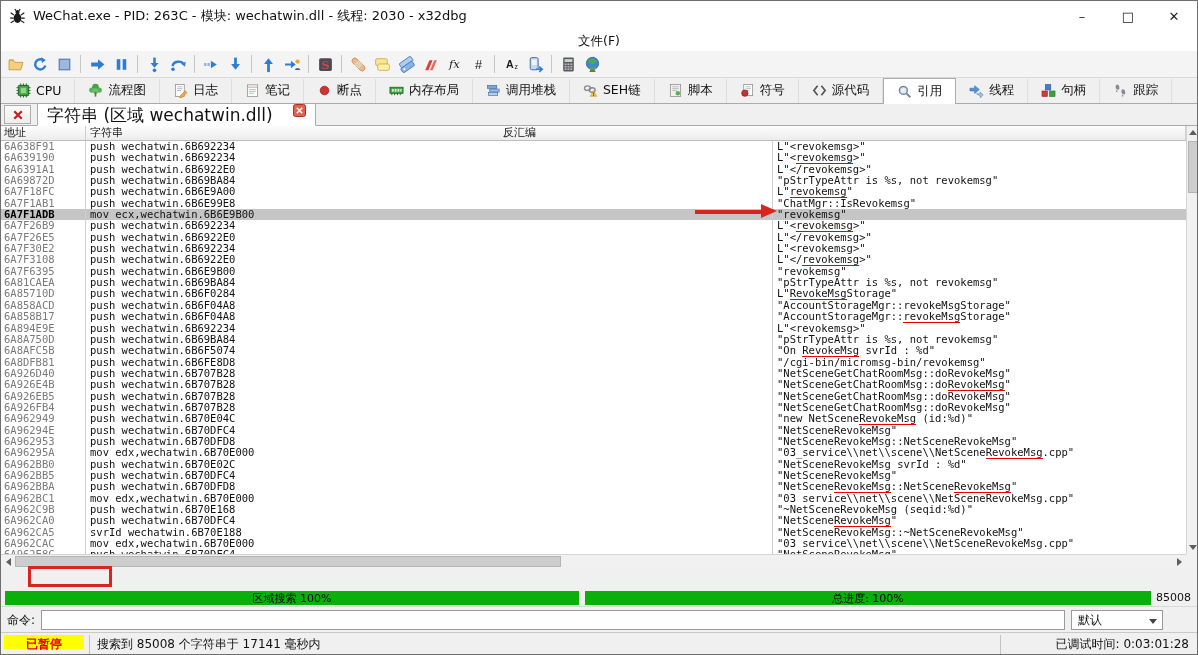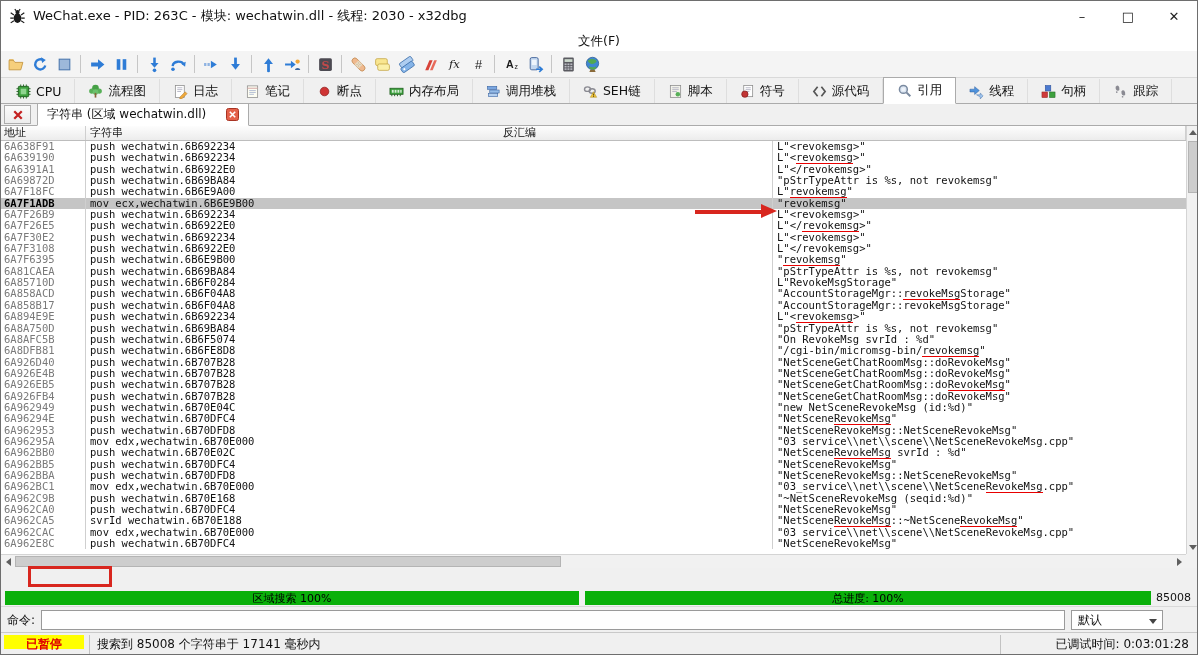--- a/index.html
+++ b/index.html
@@ -21,30 +21,30 @@
   .builddate{margin-left:14px;color:#9a9a9a;font-family:"DejaVu Sans Mono",monospace;font-size:12px;}
 
   
   .toolbar{top:50px;height:27px;background:#f4f4f4;border-bottom:1px solid #d9d9d9;display:flex;align-items:center;padding-left:3px;}
   .tbtn{width:24px;height:23px;border:none;background:transparent;padding:1px;display:flex;align-items:center;justify-content:center;}
   .tbtn .icon{width:17px;height:17px;display:inline-block;}
   .icon svg{width:100%;height:100%;display:block;}
   .tsep{width:1px;height:18px;background:#c6c6c6;margin:0 4px;display:inline-block;}
 
   
-  .tabbar{top:77px;height:26px;background:#f0f0f0;border-bottom:1px solid #ababab;display:flex;align-items:flex-end;padding-left:2px;}
+  .tabbar{top:77px;height:26px;background:#f0f0f0;border-bottom:1px solid #ababab;display:flex;align-items:center;padding-left:2px;}
   .tab{height:24px;display:flex;align-items:center;gap:5px;padding:0 13px;font-size:12.5px;border-right:1px solid #dedede;white-space:nowrap;}
   .tab .icon{width:15px;height:15px;}
   .tab.active{background:#fff;border:1px solid #ababab;border-bottom:1px solid #fff;margin-bottom:-1px;height:25px;}
 
   
   .subtabbar{top:103px;height:22px;background:#f0f0f0;border-bottom:1px solid #ababab;display:flex;align-items:flex-end;padding-left:3px;}
   .closeall{width:27px;height:19px;margin:0 6px 1px 0;border:1px solid #adadad;background:linear-gradient(#fbfbfb,#ededed);display:flex;align-items:center;justify-content:center;padding:0;}
   .closeall .icon{width:12px;height:12px;}
-  .subtab{height:21px;background:#fff;border:1px solid #ababab;border-bottom:1px solid #fff;margin-bottom:-1px;display:flex;align-items:center;gap:20px;padding:0 9px;font-size:12px;white-space:nowrap;}
+  .subtab{height:21px;background:#fff;border:1px solid #ababab;border-bottom:1px solid #fff;margin-bottom:-1px;display:flex;gap:20px;padding:0 9px;font-size:17px;white-space:nowrap;}
   .stclose{width:13px;height:13px;display:inline-block;}
 
   
   .table{position:absolute;top:125px;left:0;width:1185px;height:428px;background:#fff;overflow:hidden;}
   .thead{display:flex;height:14px;line-height:14px;background:linear-gradient(#fdfdfd,#ececec);border-bottom:1px solid #bdbdbd;font-size:11px;}
   .thead .c{overflow:hidden;white-space:nowrap;}
   .c.addr{width:85px;flex:none;padding-left:3px;border-right:1px solid #cfcfcf;box-sizing:border-box;}
   .c.dis{width:687px;flex:none;padding-left:4px;border-right:1px solid #cfcfcf;box-sizing:border-box;}
   .c.str{flex:1;padding-left:4px;overflow:hidden;}
   .tbody{height:414px;overflow:hidden;}
@@ -564,20 +564,25 @@
         <div class="trow">
           <div class="c addr">6A69872D</div>
           <div class="c dis">push wechatwin.6B69BA84</div>
           <div class="c str">"pStrTypeAttr is %s, not <span class="match">revokemsg</span>"</div>
         </div>
         <div class="trow">
           <div class="c addr">6A7F18FC</div>
           <div class="c dis">push wechatwin.6B6E9A00</div>
           <div class="c str">L"<span class="match">revokemsg</span>"</div>
         </div>
+        <div class="trow">
+          <div class="c addr">6A7F1AB1</div>
+          <div class="c dis">push wechatwin.6B6E99E8</div>
+          <div class="c str">"ChatMgr::Is<span class="match">Revokemsg</span>"</div>
+        </div>
         <div class="trow selected">
           <div class="c addr">6A7F1ADB</div>
           <div class="c dis">mov ecx,wechatwin.6B6E9B00</div>
           <div class="c str">"<span class="match">revokemsg</span>"</div>
         </div>
         <div class="trow">
           <div class="c addr">6A7F26B9</div>
           <div class="c dis">push wechatwin.6B692234</div>
           <div class="c str">L"&lt;<span class="match">revokemsg</span>&gt;"</div>
         </div>

